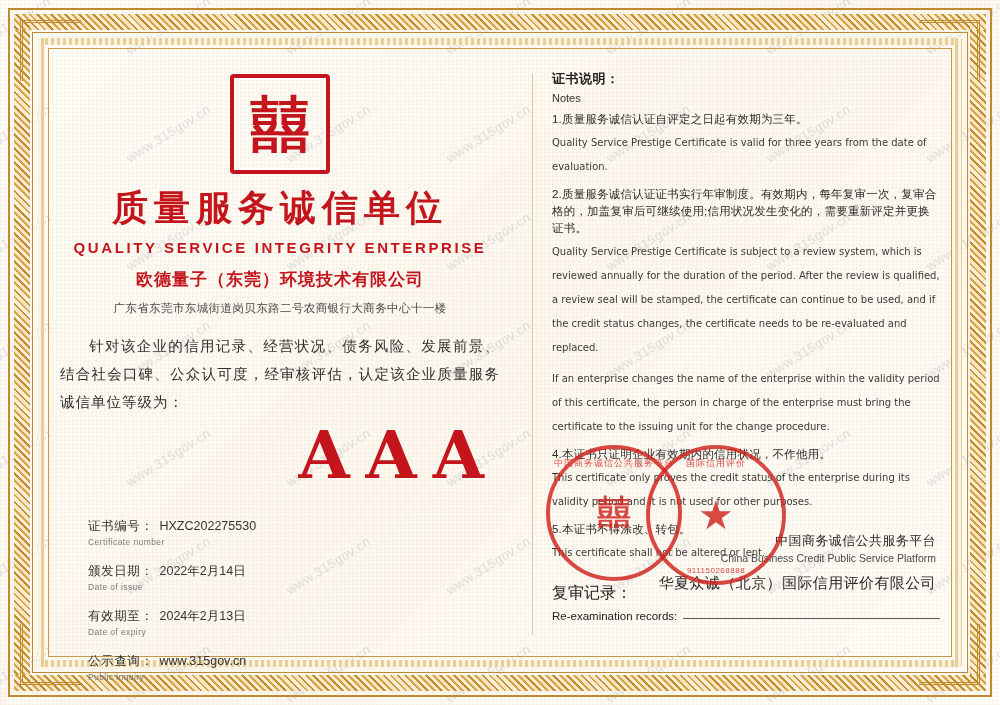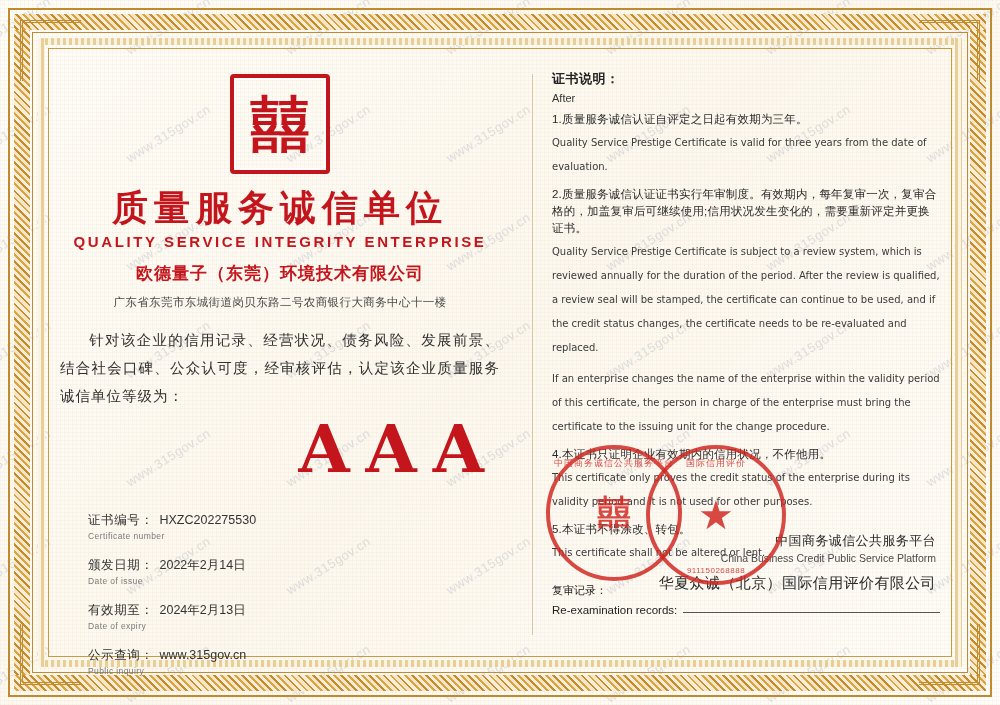--- a/index.html
+++ b/index.html
@@ -77,21 +77,21 @@
     font-family:"DejaVu Serif",serif;font-weight:bold;
     box-shadow:inset 0 0 0 2px #ffffff;
   }
   .title-cn{
     text-align:center;color:#c4151c;font-size:36px;font-weight:bold;
     letter-spacing:6px;font-family:"DejaVu Sans","Liberation Sans",sans-serif;
     margin-top:4px;
   }
   .title-en{
     text-align:center;color:#c4151c;font-size:15px;letter-spacing:2.6px;
-    font-weight:bold;
+    margin-top:6px;font-weight:bold;
   }
   .company{
     text-align:center;color:#c4151c;font-size:17px;font-weight:bold;
     margin-top:12px;letter-spacing:1px;
   }
   .address{
     text-align:center;color:#4a4a4a;font-size:11.5px;margin-top:10px;letter-spacing:.4px;
   }
   .body-text{
     color:#2f2f2f;font-size:14.5px;line-height:28px;margin-top:16px;
@@ -110,21 +110,21 @@
   .field .en{font-size:8.5px;color:#7a7a7a;letter-spacing:.4px;margin-top:2px;}
 
   
   .notes-title-cn{font-size:13px;color:#222;font-weight:bold;letter-spacing:.5px;}
   .notes-title-en{font-size:11px;color:#333;margin-top:4px;}
   .note{margin-top:7px;}
   .note .cn{font-size:11.5px;color:#2b2b2b;line-height:17px;letter-spacing:.2px;}
   .note .en{font-size:10px;color:#3a3a3a;line-height:24px;margin-top:3px;
             font-family:"DejaVu Sans","Liberation Sans",sans-serif;}
   .reexam{margin-top:18px;}
-  .reexam .cn{font-size:11px;color:#222;}
+  .reexam .cn{font-size:16px;color:#222;}
   .reexam-line{margin-top:6px;display:flex;align-items:flex-end;gap:6px;}
   .reexam-line .en{font-size:11.5px;color:#222;white-space:nowrap;}
   .reexam-line .rule{flex:1;border-bottom:1px solid #555;height:1px;margin-bottom:3px;}
 
   
   .seal-area{position:absolute;right:-8px;bottom:40px;width:420px;height:160px;}
   .seal{
     position:absolute;border-radius:50%;border:4px solid #d0231d;
     color:#d0231d;opacity:.82;
   }
@@ -270,21 +270,21 @@
         </div>
 
       </div>
     </div>
 
     <div class="divider"></div>
 
     <div class="right">
 
       <div class="notes-title-cn">证书说明：</div>
-      <div class="notes-title-en">After</div>
+      <div class="notes-title-en">Notes</div>
 
       <div class="note">
         <div class="cn">1.质量服务诚信认证自评定之日起有效期为三年。</div>
         <div class="en">Quality Service Prestige Certificate is valid for three years from the date of evaluation.</div>
       </div>
       <div class="note">
         <div class="cn">2.质量服务诚信认证证书实行年审制度。有效期内，每年复审一次，复审合格的，加盖复审后可继续使用;信用状况发生变化的，需要重新评定并更换证书。</div>
         <div class="en">Quality Service Prestige Certificate is subject to a review system, which is reviewed annually for the duration of the period. After the review is qualified, a review seal will be stamped, the certificate can continue to be used, and if the credit status changes, the certificate needs to be re-evaluated and replaced.</div>
       </div>
       <div class="note">

